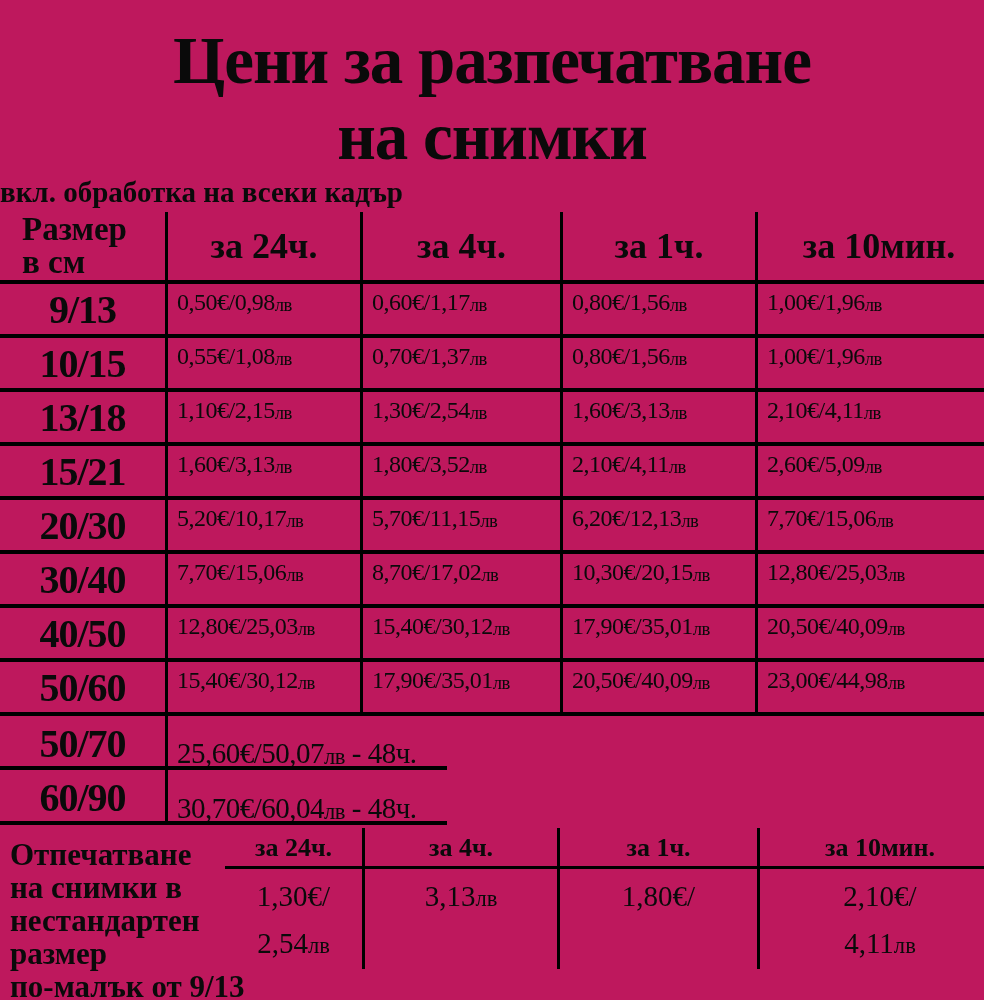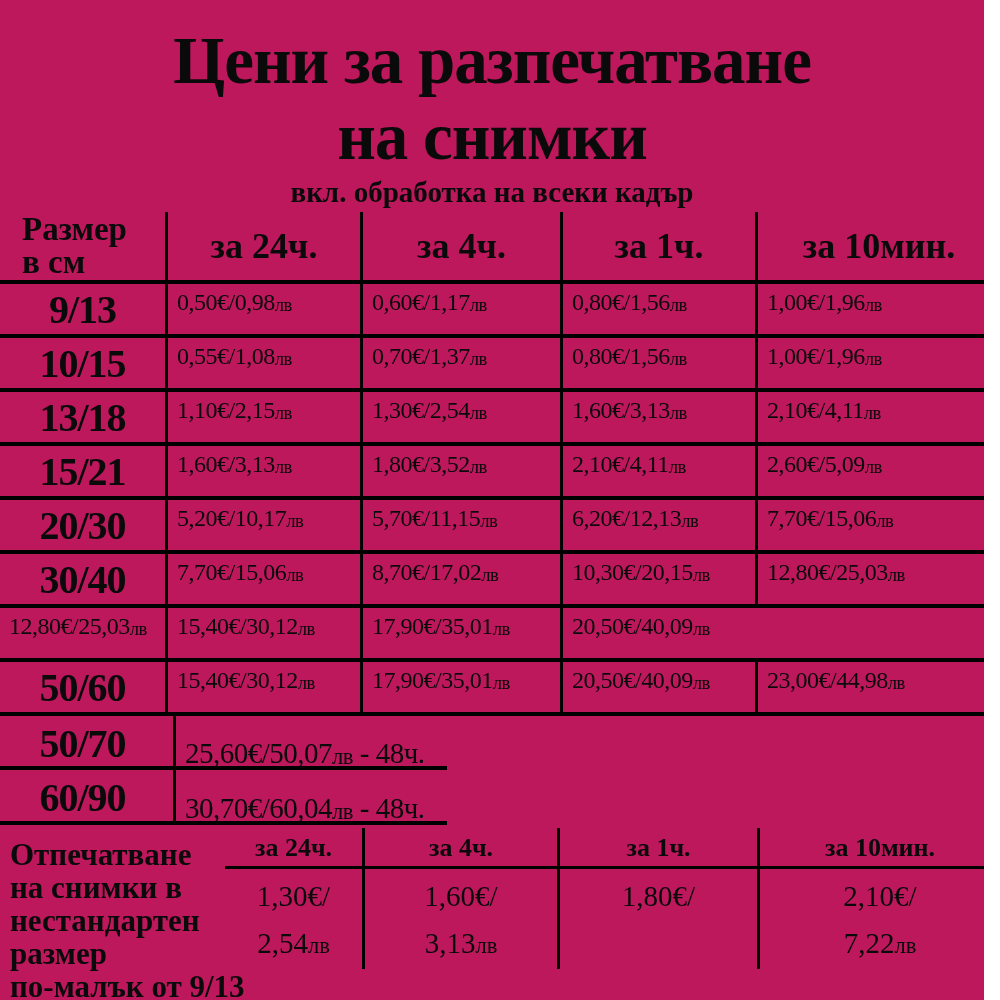--- a/index.html
+++ b/index.html
@@ -5,39 +5,39 @@
   html,body{margin:0;padding:0;background:#ffffff;}
   .page{
     position:relative;width:984px;height:1000px;background:#be185d;
     font-family:"Liberation Serif","DejaVu Serif",serif;color:#0a0a0a;overflow:hidden;
   }
   .title{
     text-align:center;font-weight:700;font-size:67px;line-height:76px;
     margin-top:22px;letter-spacing:-1px;
   }
   .subtitle{
-    text-align:center;font-weight:700;font-size:29px;line-height:32px;margin-top:2px;
+    font-weight:700;font-size:29px;line-height:32px;margin-top:2px;
   }
   .table{position:absolute;left:0;top:212px;width:1000px;}
   .row{
     display:grid;grid-template-columns:165px 195px 200px 195px 245px;
     box-sizing:border-box;border-bottom:4px solid #000;height:54px;position:relative;
   }
   .row.header{height:72px;}
   .cell{box-sizing:border-box;display:flex;align-items:center;overflow:visible;}
   .row .cell:nth-child(n+2){border-left:3px solid #000;}
   .size-h{flex-direction:column;align-items:flex-start;justify-content:center;
     padding-left:22px;font-weight:700;font-size:33px;line-height:33px;}
   .col-h{justify-content:center;font-weight:700;font-size:36px;}
   .size{justify-content:center;font-weight:700;font-size:40px;letter-spacing:-1px;}
   .price{padding-left:9px;font-size:24px;letter-spacing:-0.5px;white-space:nowrap;
     align-items:flex-end;padding-bottom:18px;}
   .unit{font-size:0.78em;}
   .suffix{white-space:pre;}
-  .span-row{grid-template-columns:165px 1fr;border-bottom:none;gap:8px;}
+  .span-row{grid-template-columns:165px 1fr;border-bottom:none;}
   .span-row .cell:nth-child(2){border-left:3px solid #000;}
   .span-row::after{
     content:"";position:absolute;left:0;bottom:0;width:447px;height:4px;background:#000;
   }
   .span-row .price{padding-bottom:0;font-size:29px;}
   .span-row:last-child{height:55px;}
   .footer{position:absolute;left:0;top:825px;width:1000px;height:175px;padding-left:9px;}
   .f-label{
     position:absolute;left:10px;top:13px;width:260px;
     font-weight:700;font-size:31px;line-height:33px;
@@ -191,20 +191,21 @@
           <span>10,30€/20,15</span>
           <span class="unit">лв</span>
         </div>
       <div class="cell price">
           <span>12,80€/25,03</span>
           <span class="unit">лв</span>
         </div>
     </div>
 
     <div class="row">
+      <div class="cell size">40/50</div>
       <div class="cell price">
           <span>12,80€/25,03</span>
           <span class="unit">лв</span>
         </div>
       <div class="cell price">
           <span>15,40€/30,12</span>
           <span class="unit">лв</span>
         </div>
       <div class="cell price">
           <span>17,90€/35,01</span>
@@ -269,33 +270,32 @@
       <div class="mcol">
         <div class="mhead">за 24ч.</div>
         <div class="mval">
           <div>1,30€/</div>
           <div><span>2,54</span><span class="unit">лв</span></div>
         </div>
       </div>
       <div class="mcol">
         <div class="mhead">за 4ч.</div>
         <div class="mval">
-          <div>1,60€/</div>
           <div><span>3,13</span><span class="unit">лв</span></div>
         </div>
       </div>
       <div class="mcol">
         <div class="mhead">за 1ч.</div>
         <div class="mval">
           <div>1,80€/</div>
         </div>
       </div>
       <div class="mcol">
         <div class="mhead">за 10мин.</div>
         <div class="mval">
           <div>2,10€/</div>
-          <div><span>7,22</span><span class="unit">лв</span></div>
+          <div><span>4,11</span><span class="unit">лв</span></div>
         </div>
       </div>
     </div>
   </div>
 
 </div>
 
 </body></html>

